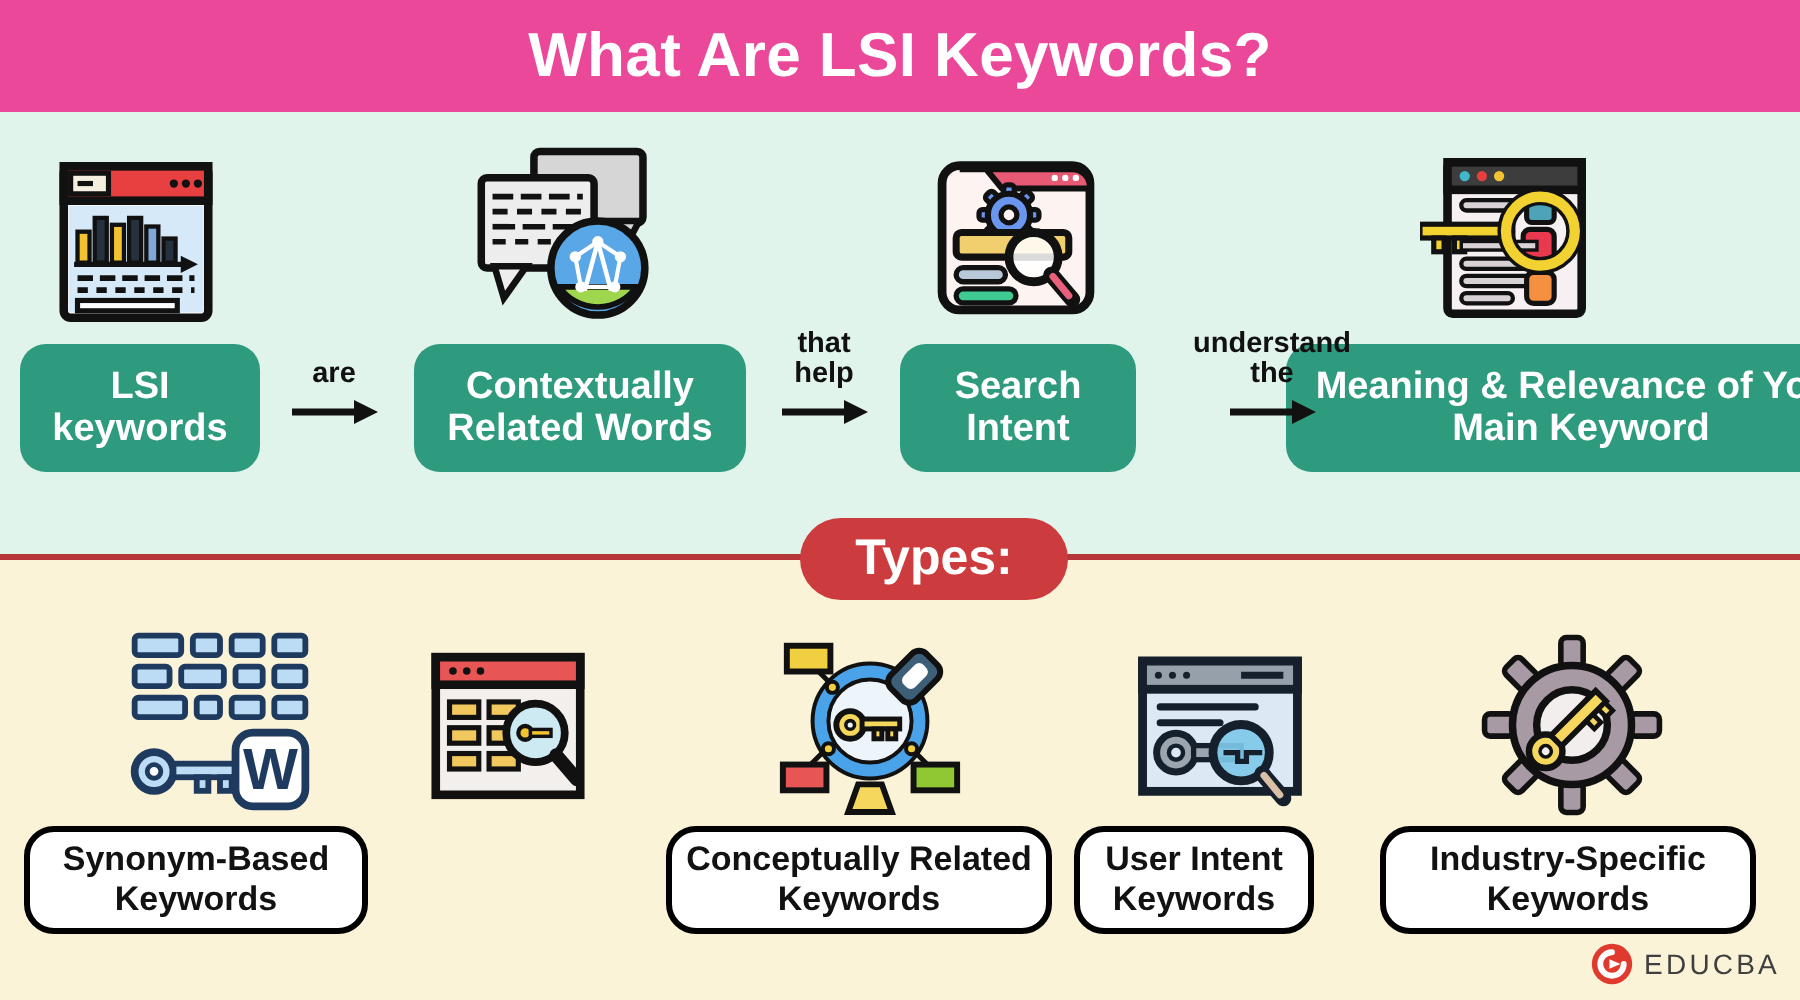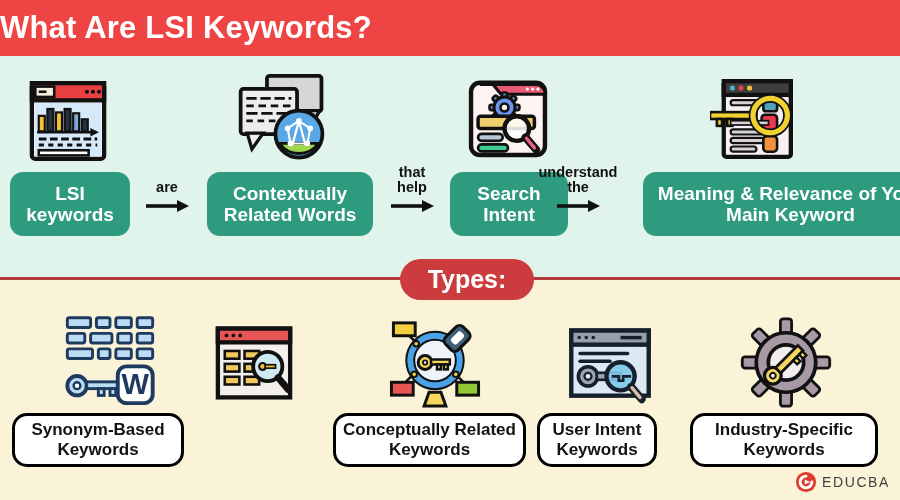--- a/index.html
+++ b/index.html
@@ -1,19 +1,19 @@
 <!DOCTYPE html>
 <html><head>
 <meta charset="utf-8">
 <style>
   html,body{margin:0;padding:0;background:#fff;}
   .stage{position:relative;width:900px;height:500px;background:#e1f4ec;overflow:hidden;
          font-family:"Liberation Sans",sans-serif;}
-  .header{position:absolute;left:0;top:0;width:100%;height:56px;background:#ef4444;
-          display:flex;align-items:center;justify-content:flex-start;}
+  .header{position:absolute;left:0;top:0;width:100%;height:56px;background:#ec4899;
+          display:flex;align-items:center;justify-content:center;}
   .header-title{color:#ffffff;font-size:31px;font-weight:700;letter-spacing:.2px;}
   .bottom-section{position:absolute;left:0;top:279px;width:100%;height:221px;background:#faf3d7;}
   .divider{position:absolute;left:0;top:277px;width:100%;height:3px;background:#b5373a;z-index:2;}
   .types-badge{position:absolute;left:400px;top:259px;width:134px;height:41px;background:#cc3b3d;
                border-radius:22px;color:#fff;font-weight:700;font-size:25px;z-index:3;
                display:flex;align-items:center;justify-content:center;}
   .step{position:absolute;top:172px;height:64px;background:#2f9b7e;border-radius:13px;color:#fff;
         font-weight:700;font-size:19px;line-height:1.12;display:flex;align-items:center;
         justify-content:center;text-align:center;padding:0 2px;box-sizing:border-box;}
   .step-1{left:10px;width:120px}.step-2{left:207px;width:166px}
@@ -28,21 +28,21 @@
   .icon-6{left:205px;top:320px;width:98px;height:86px}
   .icon-7{left:383px;top:311px;width:104px;height:99px}
   .icon-8{left:562px;top:320px;width:96px;height:88px}
   .icon-9{left:739px;top:316px;width:94px;height:93px}
   .connector{position:absolute;display:flex;flex-direction:column;align-items:center;
              justify-content:flex-end;color:#111;font-weight:700;font-size:14.5px;
              line-height:1.08;text-align:center;}
   .connector svg{margin-top:2px;flex:0 0 auto;}
   .conn-1{left:139px;top:180px;width:56px;height:34px}
   .conn-2{left:384px;top:162px;width:56px;height:52px}
-  .conn-3{left:535px;top:162px;width:86px;height:52px}
+  .conn-3{left:593px;top:162px;width:86px;height:52px}
   .type-box{position:absolute;top:413px;height:54px;background:#fff;border:3px solid #000000;
             border-radius:15px;display:flex;align-items:center;justify-content:center;
             text-align:center;font-weight:700;font-size:17px;color:#121212;line-height:1.15;
             box-sizing:border-box;padding:0 6px;}
   .type-1{left:12px;width:172px}.type-2{left:196px;width:124px}.type-3{left:333px;width:193px}
   .type-4{left:537px;width:120px}.type-5{left:690px;width:188px}
   .brand{position:absolute;right:10px;bottom:7px;display:flex;align-items:center;gap:5px;}
   .brand-text{font-size:14px;color:#3f3f3f;letter-spacing:1.6px;}
 </style>
 </head>

